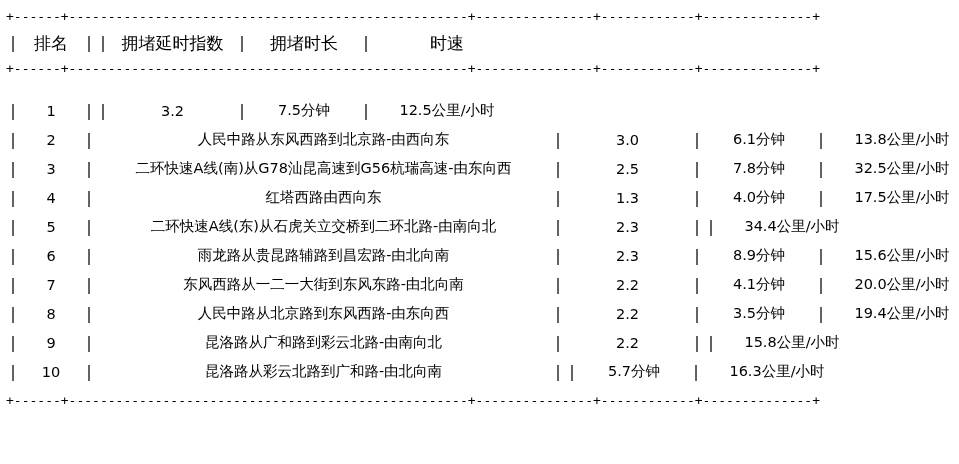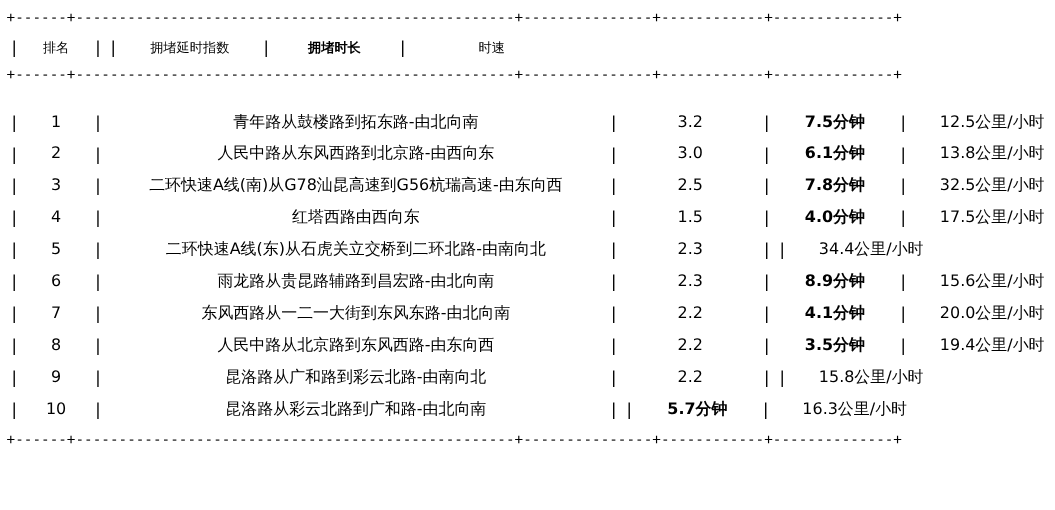--- a/index.html
+++ b/index.html
@@ -56,25 +56,25 @@
     font-size: 14.5px;
     color: #000000;
     text-align: center;
     white-space: nowrap;
     overflow: hidden;
   }
 
   .c-rank  { flex: 0 0 62px; }
   .c-road  { flex: 0 0 455px; }
   .c-index { flex: 0 0 125px; }
-  .c-dur   { flex: 0 0 110px; font-weight: bold; }
+  .c-dur   { flex: 0 0 110px; }
   .c-speed { flex: 0 0 148px; }
 
   .header .cell {
-    font-size: 12px;
+    font-size: 17px;
   }
 
   .spacer-row { height: 14px; }
 </style>
 </head>
 <body>
 
 <div class="ascii-table">
 
   <div class="rule rule-top">+------+---------------------------------------------------+---------------+------------+--------------+</div>
@@ -94,21 +94,20 @@
 
   <div class="rule rule-mid">+------+---------------------------------------------------+---------------+------------+--------------+</div>
 
   <div class="spacer-row"></div>
 
   <div id="body-rows">
       <div class="row">
         <span class="bar">|</span>
         <span class="cell c-rank">1</span>
         <span class="bar">|</span>
-        <span class="cell c-road">青年路从鼓楼路到拓东路-由北向南</span>
         <span class="bar">|</span>
         <span class="cell c-index">3.2</span>
         <span class="bar">|</span>
         <span class="cell c-dur">7.5分钟</span>
         <span class="bar">|</span>
         <span class="cell c-speed">12.5公里/小时</span>
       </div>
       <div class="row">
         <span class="bar">|</span>
         <span class="cell c-rank">2</span>
@@ -132,21 +131,21 @@
         <span class="cell c-dur">7.8分钟</span>
         <span class="bar">|</span>
         <span class="cell c-speed">32.5公里/小时</span>
       </div>
       <div class="row">
         <span class="bar">|</span>
         <span class="cell c-rank">4</span>
         <span class="bar">|</span>
         <span class="cell c-road">红塔西路由西向东</span>
         <span class="bar">|</span>
-        <span class="cell c-index">1.5</span>
+        <span class="cell c-index">1.3</span>
         <span class="bar">|</span>
         <span class="cell c-dur">4.0分钟</span>
         <span class="bar">|</span>
         <span class="cell c-speed">17.5公里/小时</span>
       </div>
       <div class="row">
         <span class="bar">|</span>
         <span class="cell c-rank">5</span>
         <span class="bar">|</span>
         <span class="cell c-road">二环快速A线(东)从石虎关立交桥到二环北路-由南向北</span>

